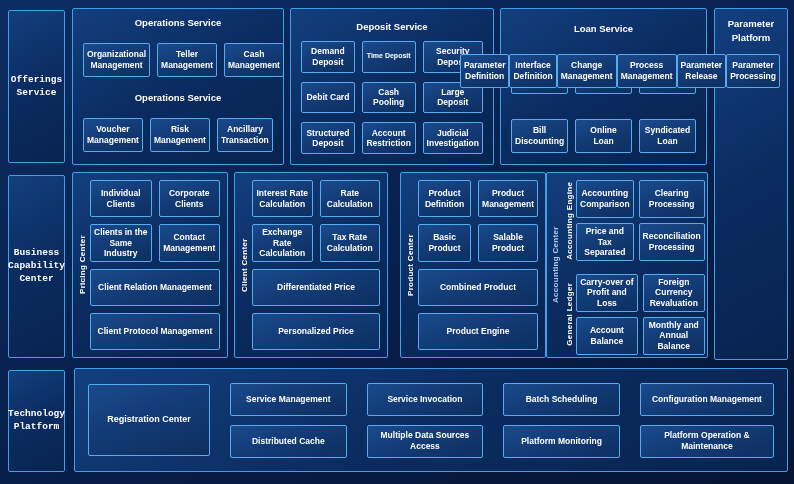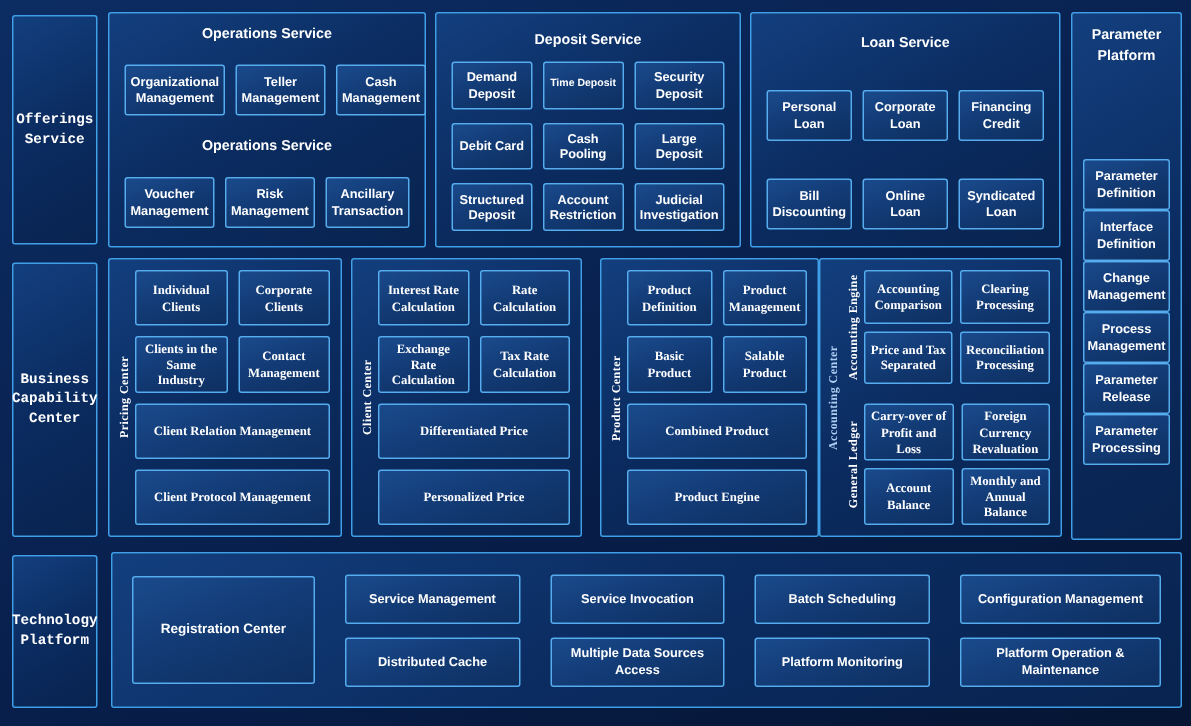--- a/index.html
+++ b/index.html
@@ -30,34 +30,34 @@
   .rowboxes .box{height:34px;}
   .grid33{flex:1;display:grid;grid-template-columns:repeat(3,1fr);grid-auto-rows:1fr;
     gap:9px 7px;margin-top:9px;padding-bottom:2px;}
   .midlabel{font-weight:bold;font-size:9.5px;text-align:center;}
   .vlabel{
     writing-mode:vertical-rl;transform:rotate(180deg);
     font-weight:bold;font-size:8px;letter-spacing:.3px;color:#fff;
     display:flex;align-items:center;justify-content:center;flex:none;text-align:center;
   }
   .vlabel.dim{color:#aecdf2;}
-  .midpanel{display:flex;flex-direction:row;box-sizing:border-box;padding:7px 7px 7px 2px;font-family:Liberation Serif, serif;}
+  .midpanel{display:flex;flex-direction:row;box-sizing:border-box;padding:7px 7px 7px 2px;}
   .vcol{width:15px;flex:none;}
   .grid2{flex:1;display:grid;grid-template-columns:1fr 1fr;grid-auto-rows:1fr;gap:7px;}
   .span2{grid-column:1/3;}
   .acc-groups{flex:1;display:flex;flex-direction:column;gap:13px;}
   .acc-group{flex:1;display:flex;flex-direction:row;}
   .acc-grid{flex:1;display:grid;grid-template-columns:1fr 1fr;grid-auto-rows:1fr;gap:5px;}
   .bottom-inner{display:flex;flex-direction:row;align-items:center;height:100%;
     box-sizing:border-box;padding:0 13px;gap:20px;}
   .bcol{flex:1;display:flex;flex-direction:column;gap:9px;}
   .bcol .box{height:33px;font-size:8.5px;}
   .regbox{width:122px;height:72px;flex:none;font-size:9px;}
-  .param-col{flex:1;display:flex;flex-direction:column;justify-content:center;
-    margin-top:26px;padding-bottom:7px;}
+  .param-col{flex:1;display:flex;flex-direction:row;justify-content:flex-end;
+    margin-top:8px;padding-bottom:7px;}
   .param-col .box{height:34px;}
 </style>
 </head>
 <body>
 
 <div id="canvas">
 
   <div class="panel side" style="left:8px;top:10px;width:57px;height:153px">
     <span>Offerings Service</span>
   </div>

